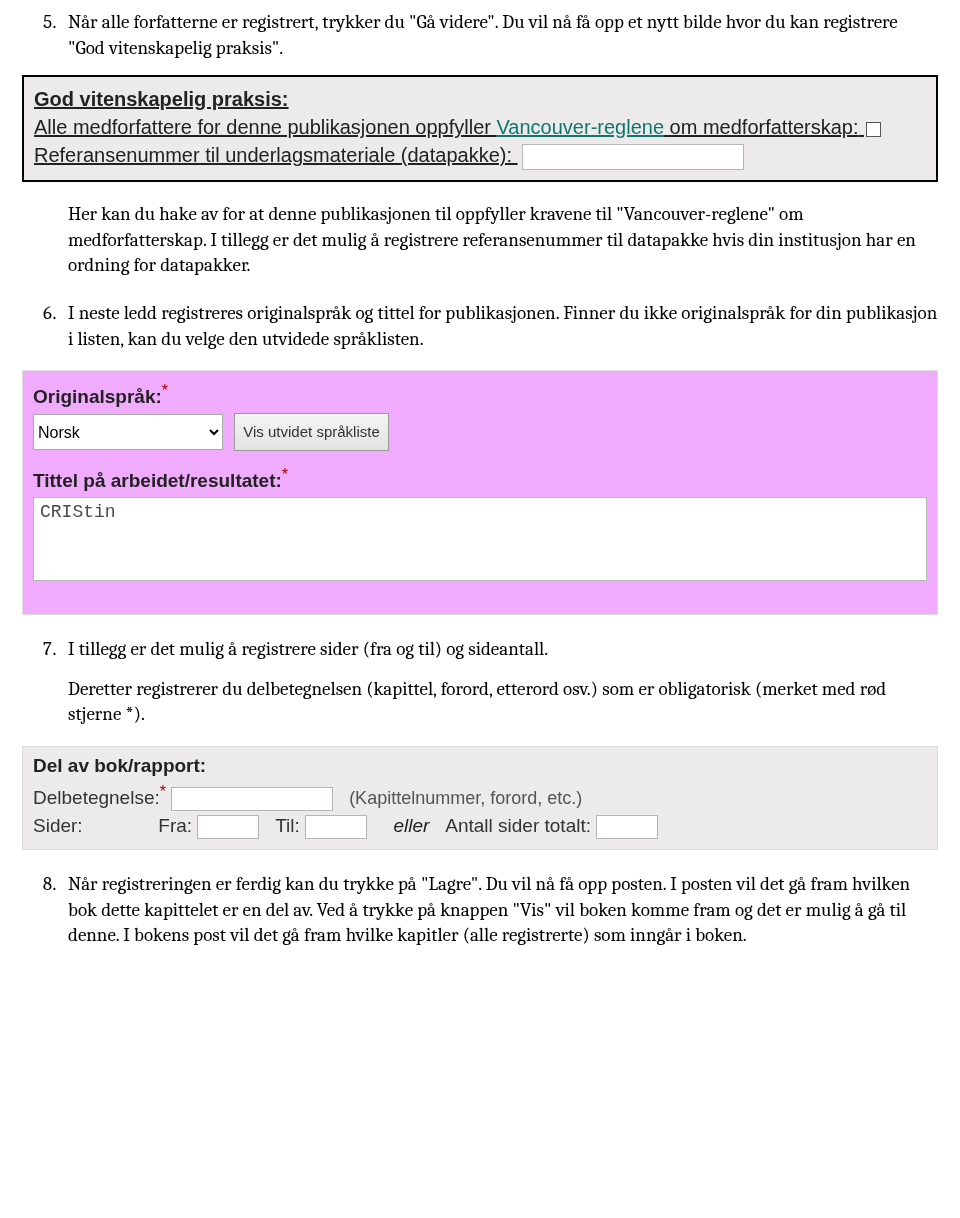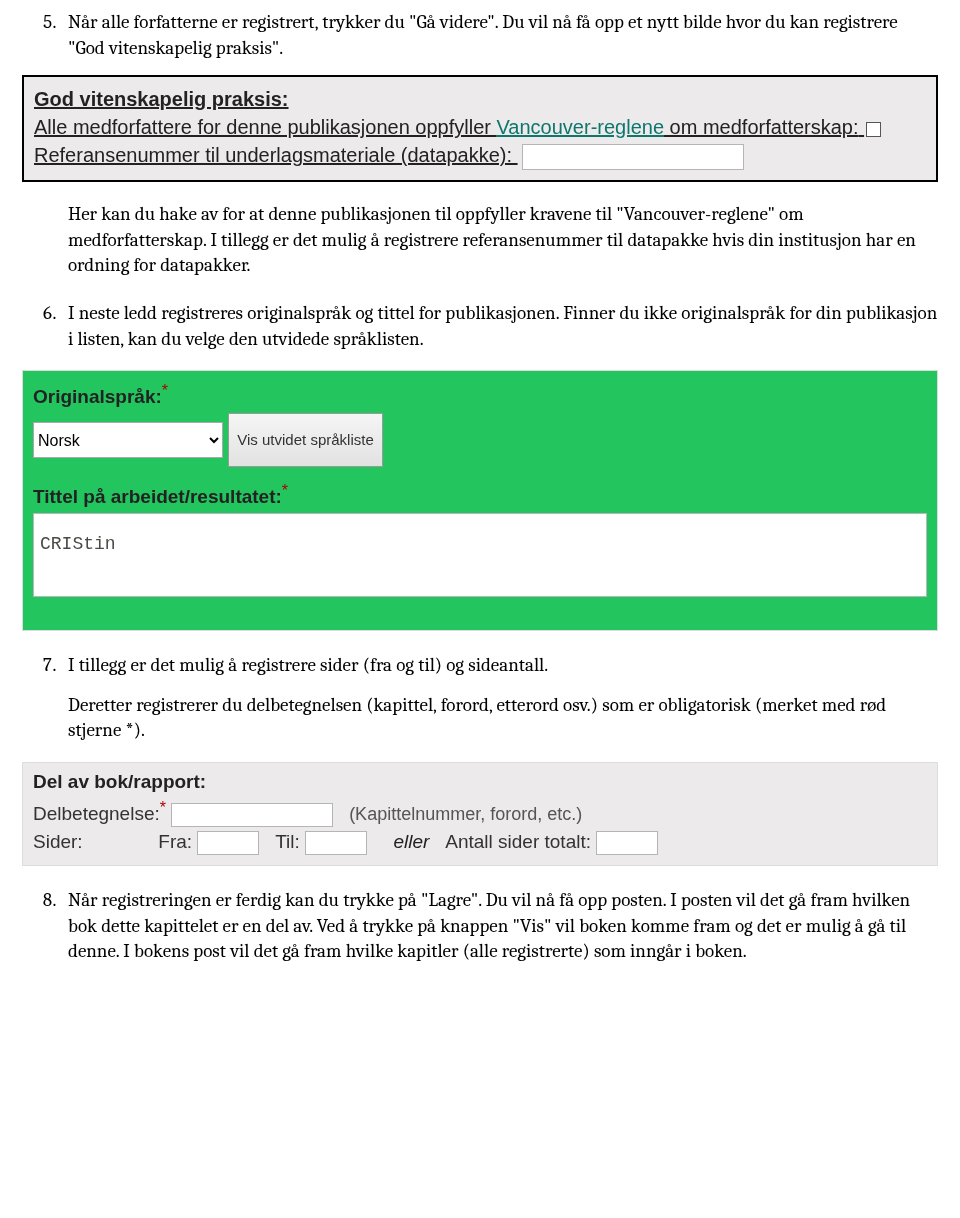--- a/index.html
+++ b/index.html
@@ -55,21 +55,21 @@
     display: inline-block;
     width: 220px;
     height: 24px;
     border: 1px solid #b5b5b5;
     background: #fff;
     vertical-align: middle;
     margin-left: 4px;
   }
 
   .formshot {
-    background: #22c55e;
+    background: #f0abfc;
     border: 1px solid #dcdcdc;
     margin: 18px 0 22px -46px;
     padding: 8px 10px 14px 10px;
     font-family: Arial, Helvetica, sans-serif;
     font-size: 19px;
     color: #222;
   }
   .formshot .b-title {
     font-weight: bold;
   }
@@ -87,35 +87,36 @@
     font-size: 16px;
     width: 190px;
     height: 36px;
     border: 1px solid #a9a9a9;
     background: #fff;
     vertical-align: middle;
   }
   .formshot .btn {
     display: inline-block;
     font-size: 15px;
-    padding: 16px 8px;
+    padding: 8px 8px;
     border: 1px solid #9a9a9a;
     background: linear-gradient(#f5f5f5,#e2e2e2);
     color: #333;
     vertical-align: middle;
+    margin-left: 6px;
   }
   .formshot textarea {
     width: 100%;
     height: 84px;
     border: 1px solid #b8b8b8;
     background: #fff;
     font-family: "Courier New", monospace;
     font-size: 18px;
     color: #4b4b46;
-    padding: 20px 6px;
+    padding: 4px 6px;
     box-sizing: border-box;
     resize: none;
   }
 
   .formshot2 {
     background: #eceaea;
     border: 1px solid #dcdcdc;
     margin: 18px 0 22px -46px;
     padding: 6px 10px 10px 10px;
     font-family: Arial, Helvetica, sans-serif;

